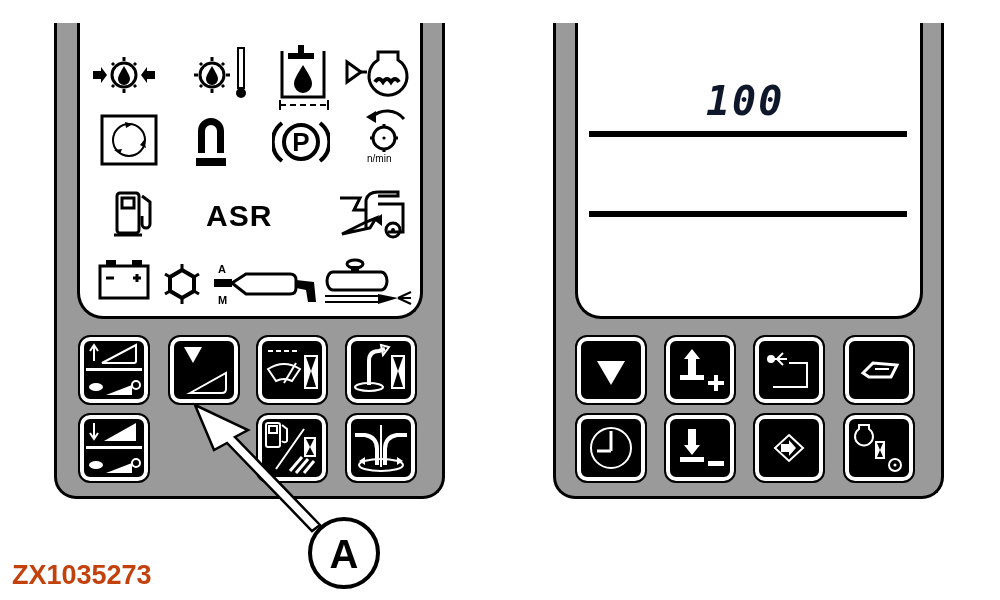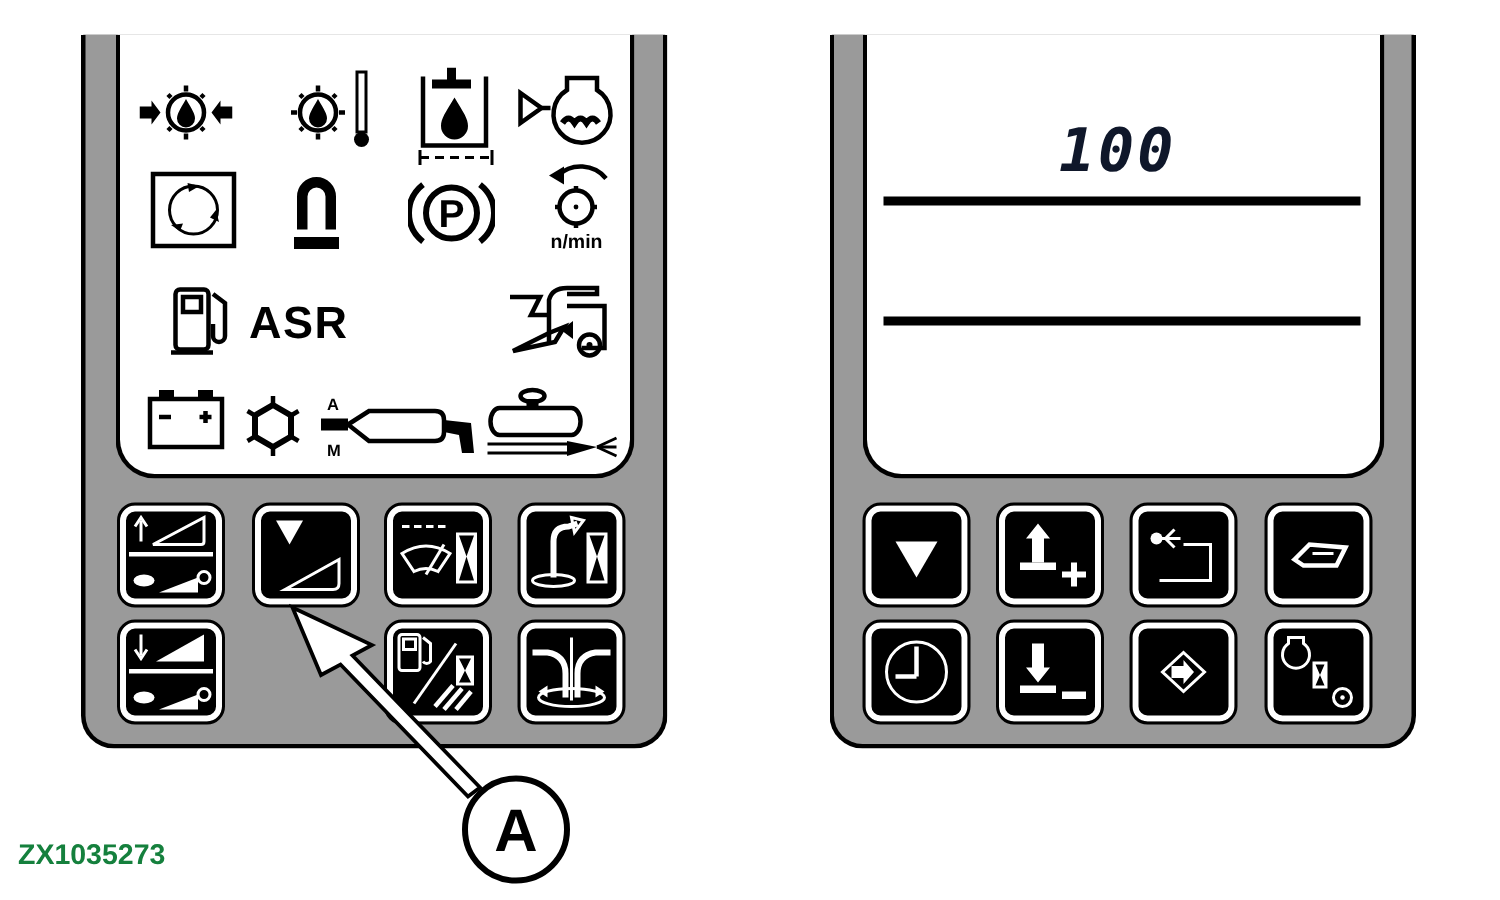--- a/index.html
+++ b/index.html
@@ -7,26 +7,26 @@
          font-family:"Liberation Sans", sans-serif; }
   .panel { position:absolute; background:#9a9a9a; border:3px solid #000;
            border-top:none; border-radius:0 0 22px 22px; box-sizing:border-box; }
   .lcd { position:absolute; background:#fff; border:3px solid #000; border-top:none;
          border-radius:0 0 26px 26px; box-sizing:border-box; }
   .key { position:absolute; width:68px; height:66px; background:#000;
          border:4px solid #fff; border-radius:10px; box-sizing:border-box;
          outline:2px solid #000; }
   .key svg, .ico svg { position:absolute; left:0; top:0; width:100%; height:100%; }
   .ico { position:absolute; }
-  .asr { position:absolute; font-weight:bold; font-size:30px; letter-spacing:1px; color:#000; }
-  .nmin { position:absolute; font-weight:bold; font-size:13px; color:#000; }
+  .asr { position:absolute; font-weight:bold; font-size:30px; letter-spacing:1px; color:#000;margin-left:40px; }
+  .nmin { position:absolute; font-weight:normal; font-size:10px; color:#000; }
   .seg { position:absolute; font-family:"DejaVu Sans Mono", monospace; font-style:italic;
          font-size:40px; font-weight:bold; color:#0f172a; letter-spacing:2px; }
   .hline { position:absolute; height:6px; background:#000; }
-  .code { position:absolute; left:12px; top:560px; font-weight:bold; font-size:19px; color:#15803d; }
+  .code { position:absolute; left:12px; top:560px; font-weight:bold; font-size:27px; color:#c2410c; }
   .callout { position:absolute; width:72px; height:72px; border:4px solid #000; border-radius:50%;
              background:#fff; box-sizing:border-box; text-align:center; line-height:66px;
              font-weight:bold; font-size:40px; color:#000; }
 </style>
 </head>
 <body>
 
 <div class="panel" style="left:54px; top:23px; width:391px; height:476px;"></div>
 <div class="lcd" style="left:77px; top:23px; width:346px; height:296px;"></div>
 

